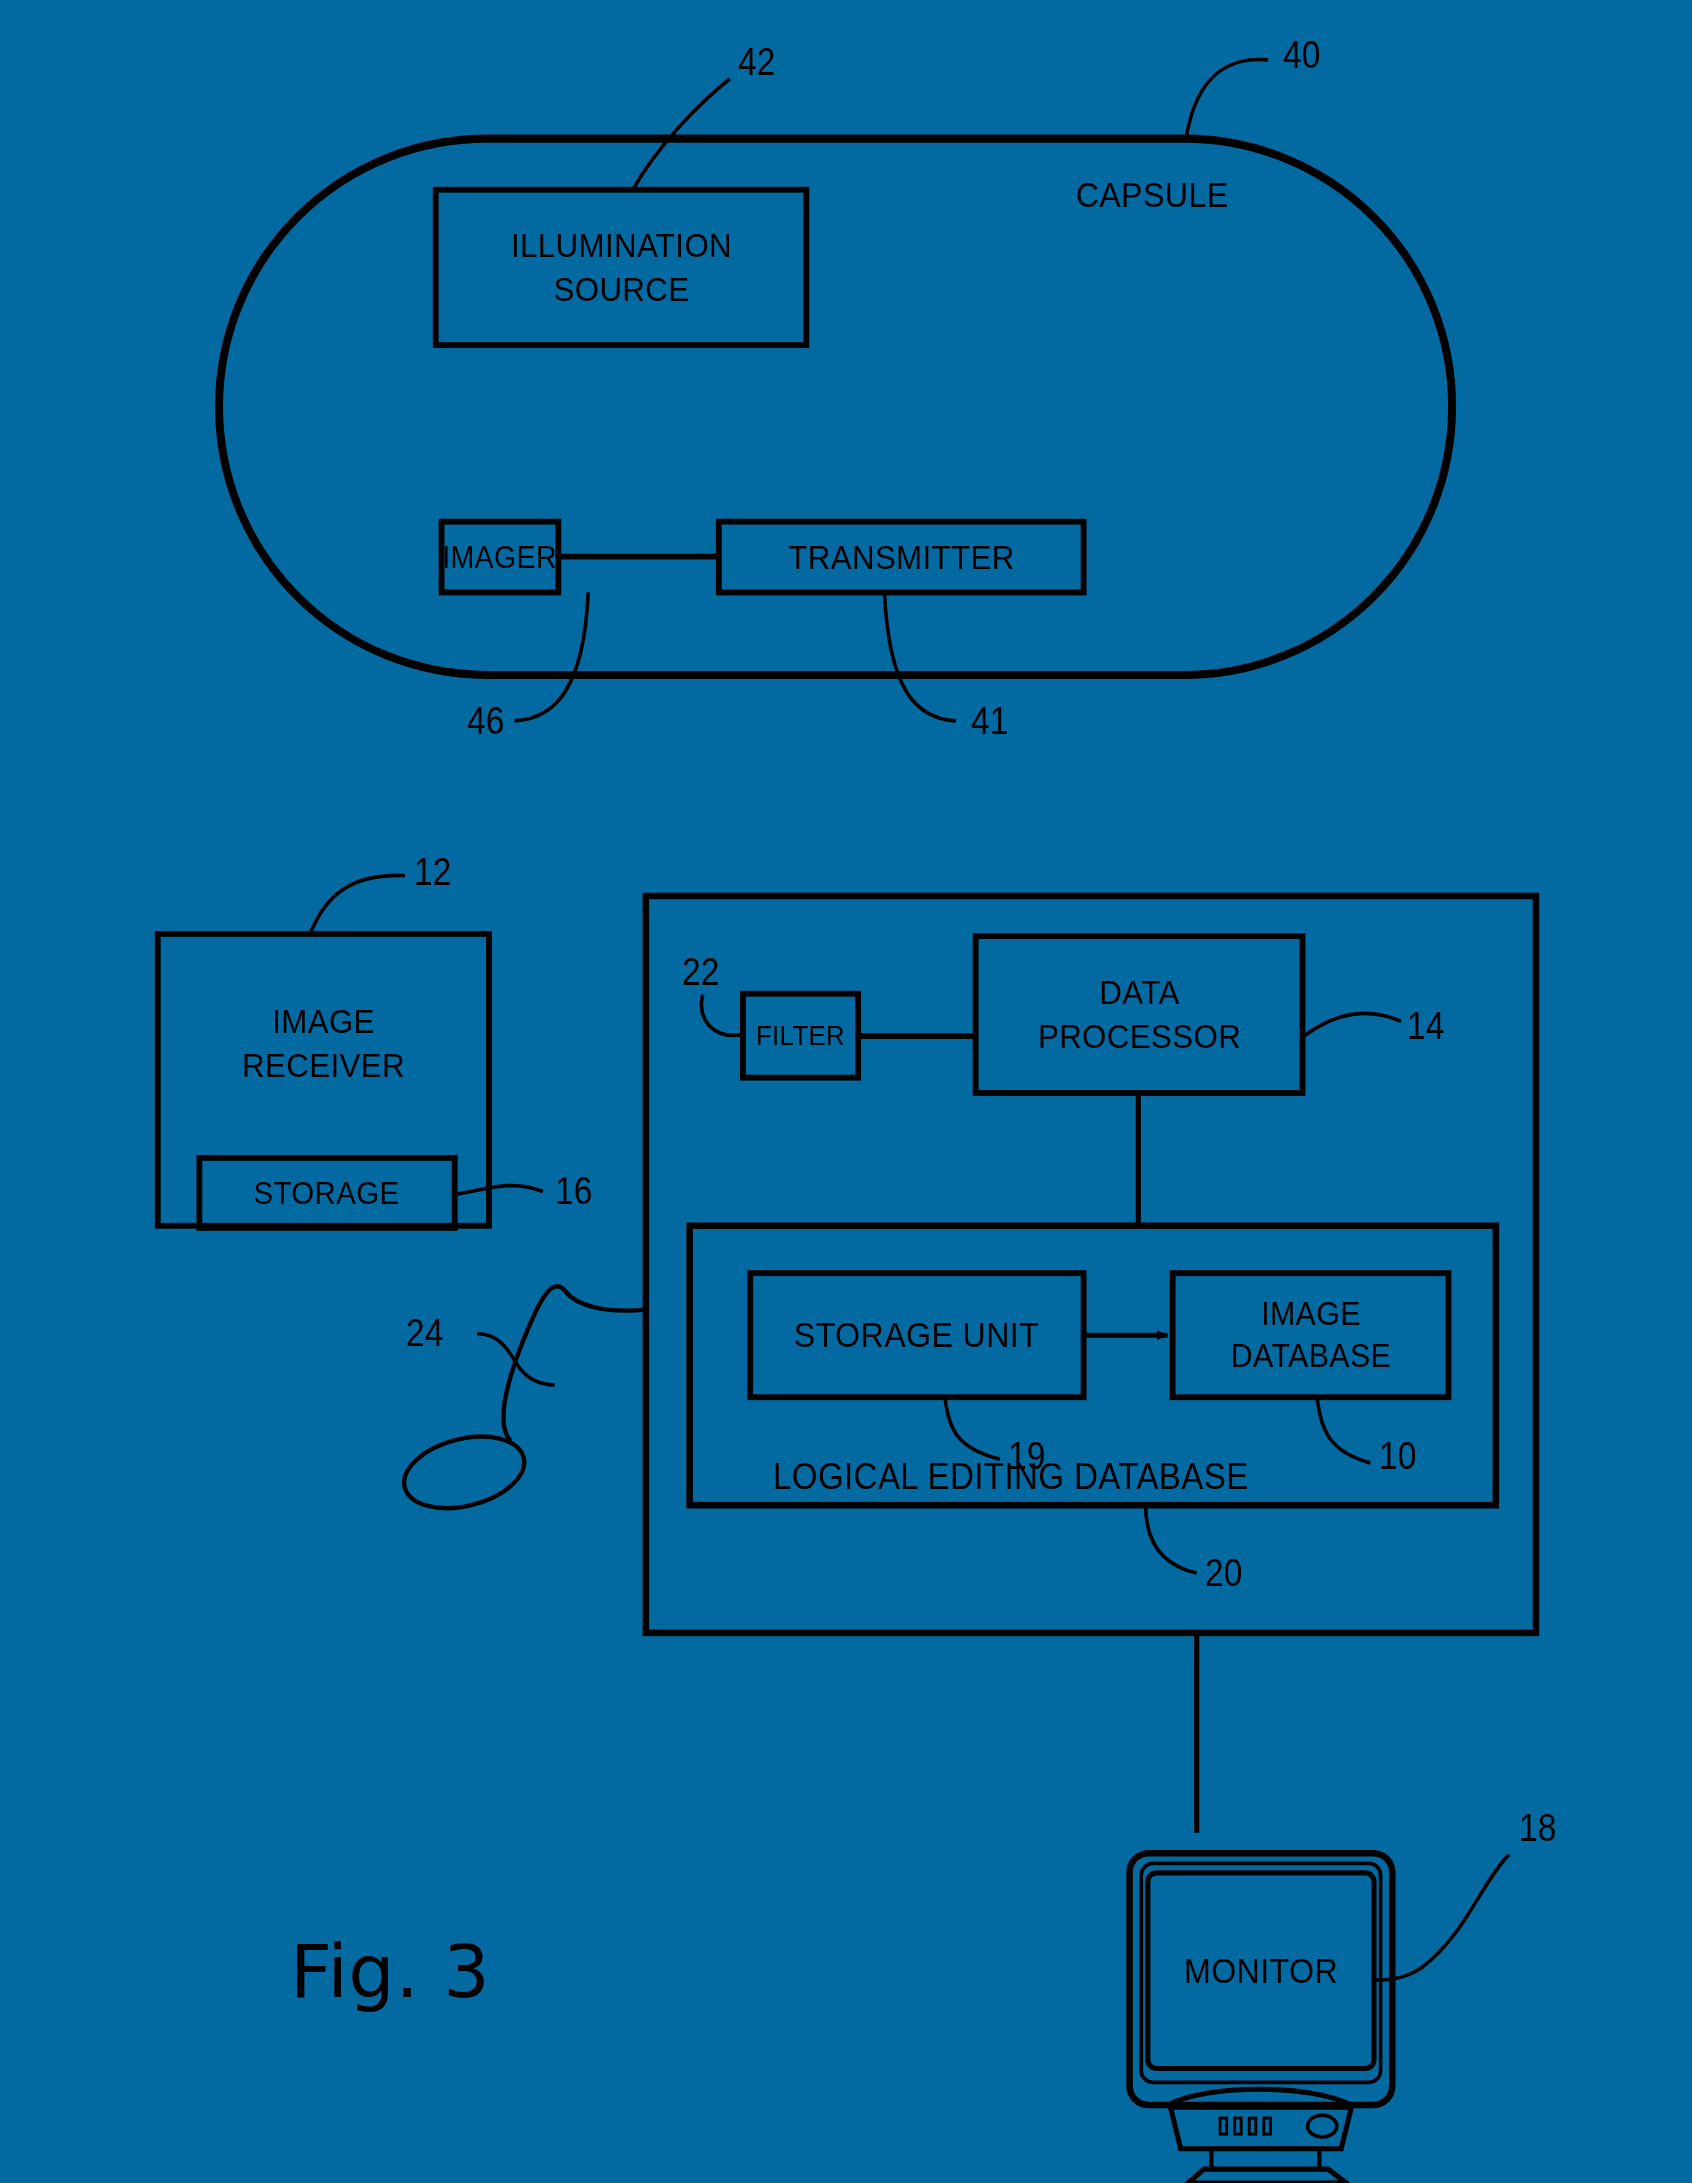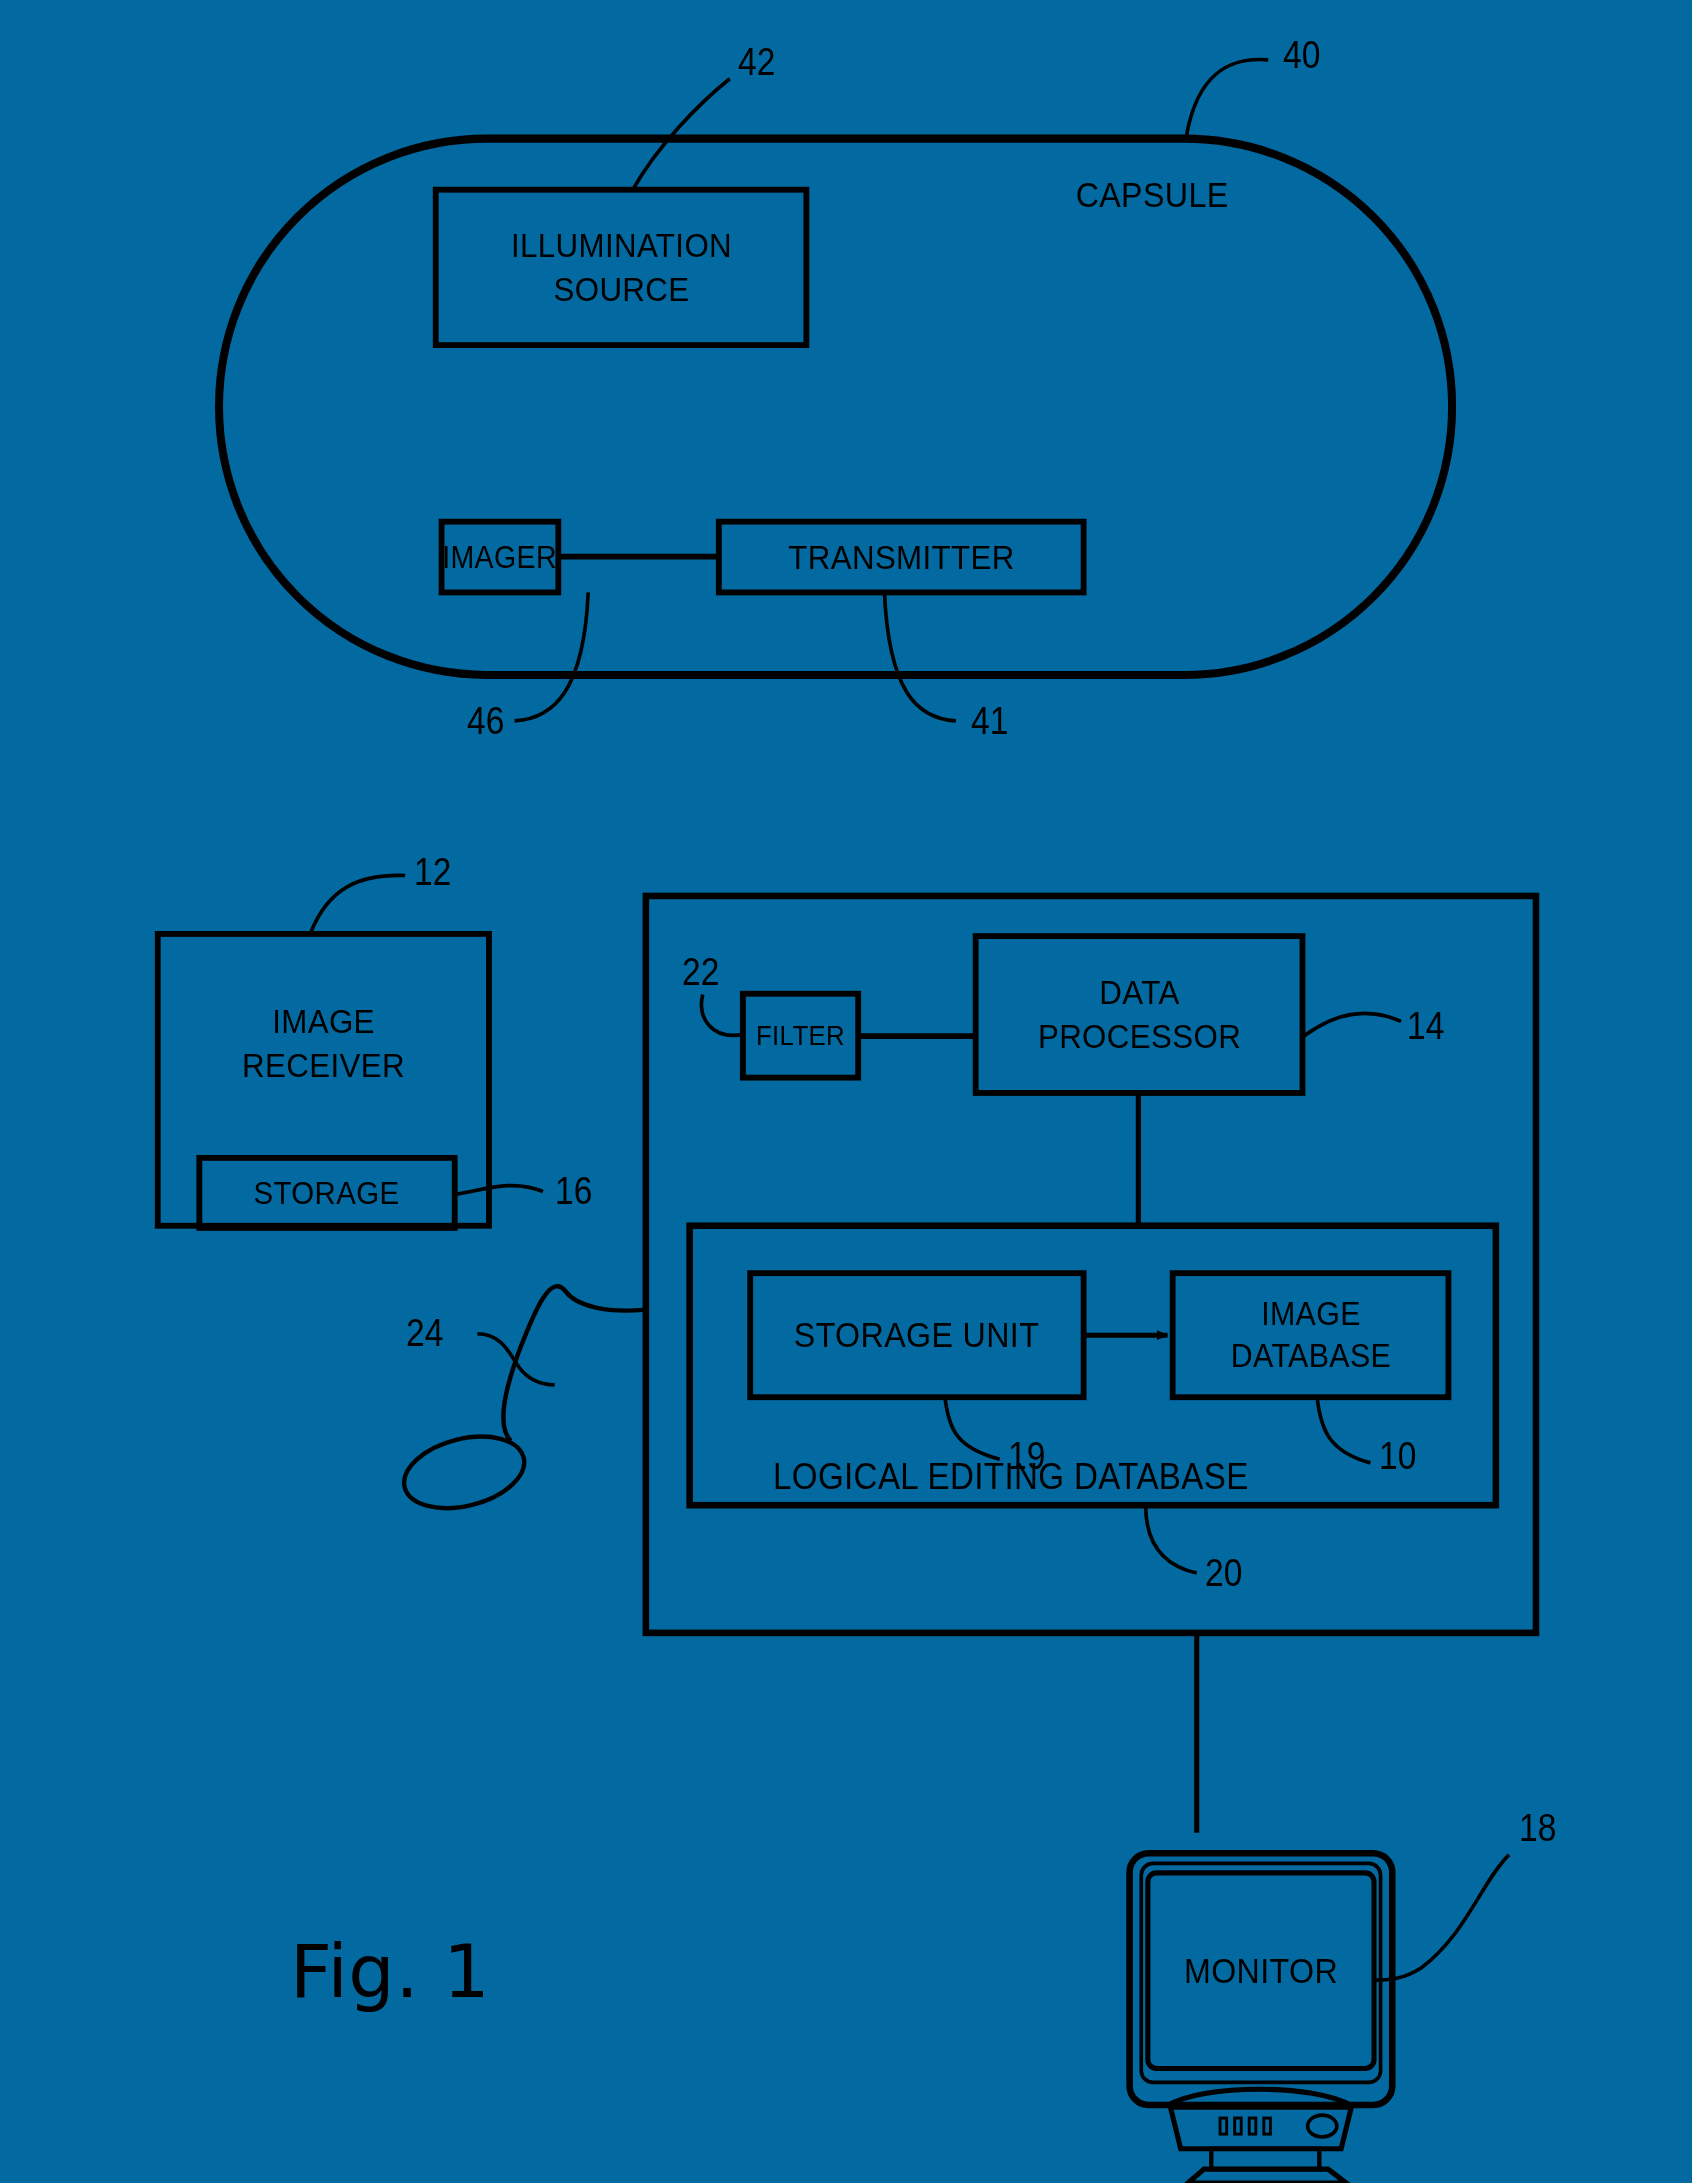--- a/index.html
+++ b/index.html
@@ -206,16 +206,16 @@
 
   <div class="lbl boxtext" style="left:773px; top:1459px; font-size:36px; transform-origin:left center;">LOGICAL EDITING DATABASE</div>
 
   <div class="lbl ref" style="left:1205px; top:1553px;">20</div>
 
   <div class="centerbox boxtext" style="left:1148px; top:1873px; width:226px; height:196px; font-size:35px;">
     <span>MONITOR</span>
   </div>
   <div class="lbl ref" style="left:1519px; top:1808px;">18</div>
 
-  <div class="lbl figlabel" style="left:290px; top:1935px;">Fig. 1</div>
+  <div class="lbl figlabel" style="left:290px; top:1935px;">Fig. 3</div>
 
 </div>
 
 
 </body></html>

